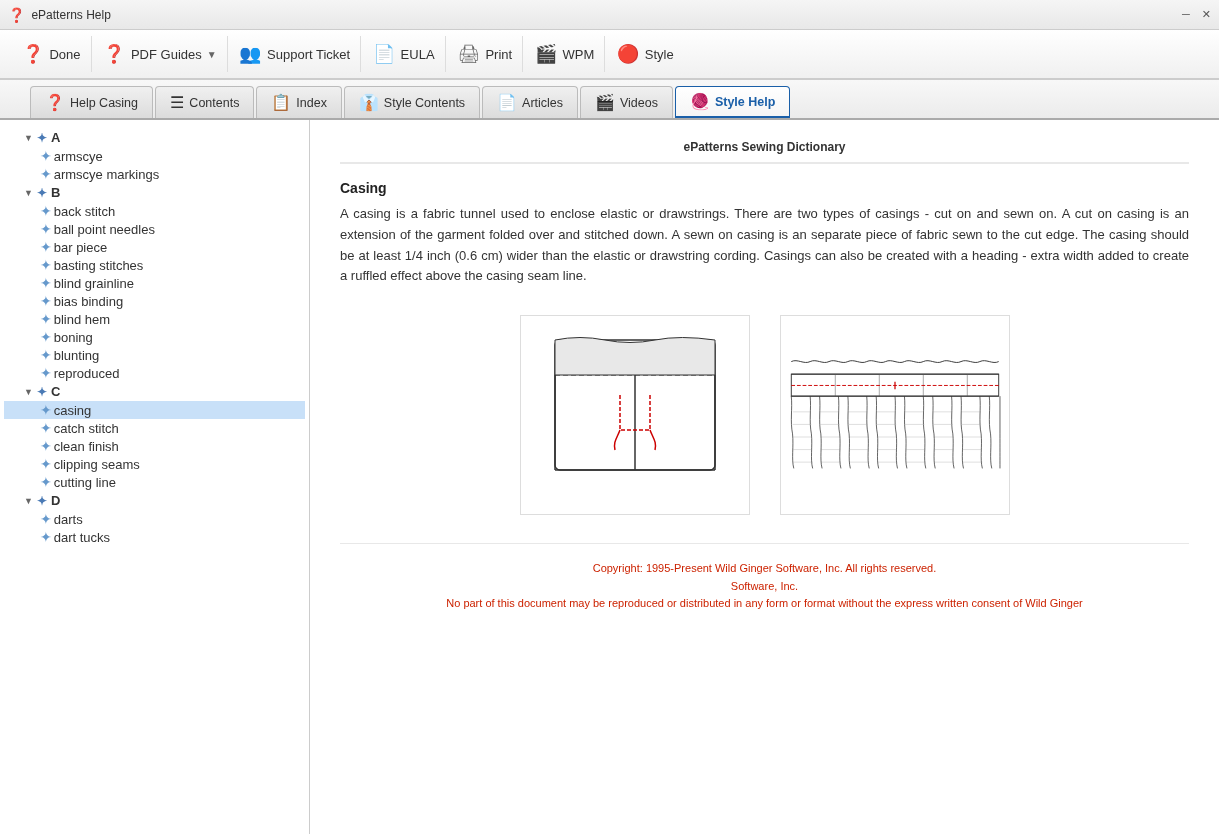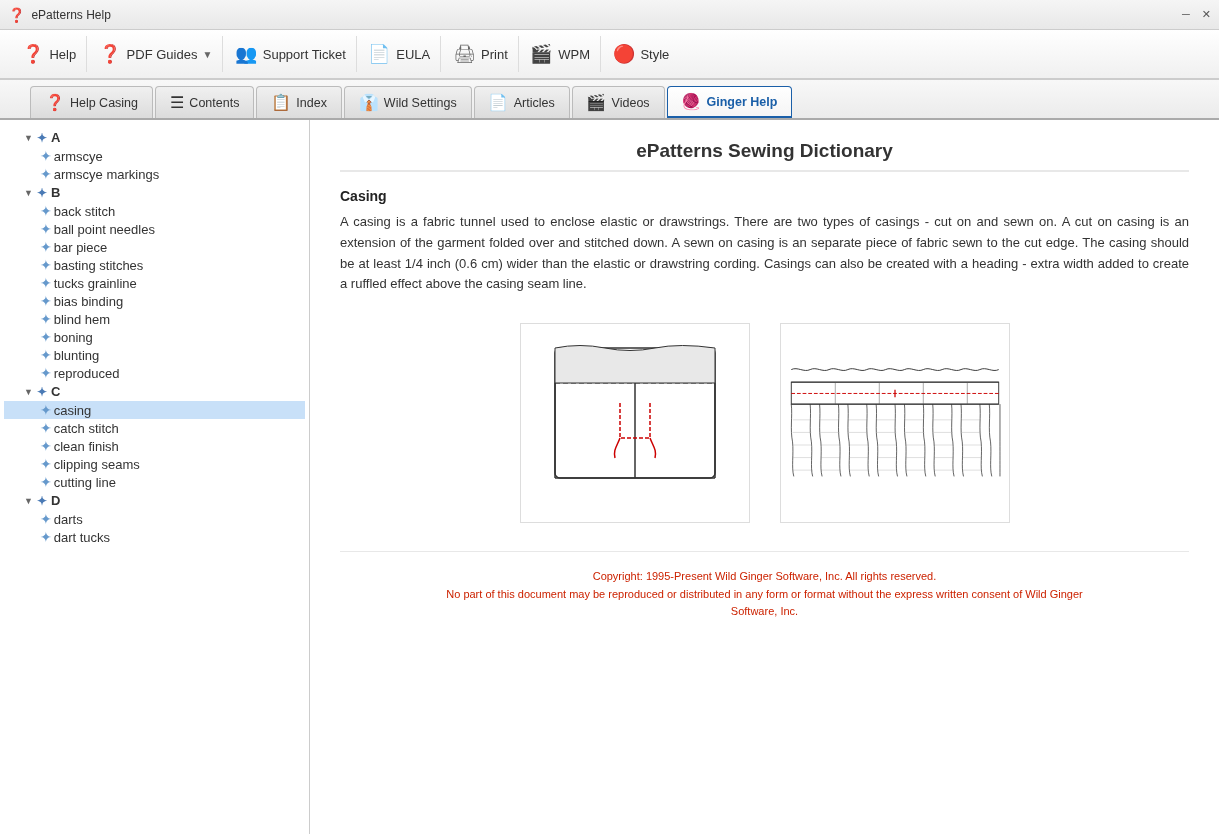--- a/index.html
+++ b/index.html
@@ -130,21 +130,21 @@
     .small-dot { color: #6699cc; font-size: 14px; }
 
     
     .content-area {
       flex: 1;
       overflow-y: auto;
       padding: 20px 30px;
       background: white;
     }
     .content-title {
-      font-size: 19px;
+      font-size: 12px;
       font-weight: bold;
       text-align: center;
       color: #333;
       margin-bottom: 12px;
       padding-bottom: 8px;
       border-bottom: 2px solid #e8e8e8;
     }
     .section-heading {
       font-size: 14px;
       font-weight: bold;
@@ -201,21 +201,21 @@
   </div>
   <div class="title-bar-right">
     <span>─</span>
     <span>✕</span>
   </div>
 </div>
 
 <div class="toolbar">
   <button class="toolbar-btn">
     <span class="toolbar-icon blue">❓</span>
-    <span>Help</span>
+    <span>Done</span>
   </button>
   <button class="toolbar-btn">
     <span class="toolbar-icon blue">❓</span>
     <span>PDF Guides</span>
     <span class="dropdown-arrow">▼</span>
   </button>
   <button class="toolbar-btn">
     <span class="toolbar-icon green">👥</span>
     <span>Support Ticket</span>
   </button>
@@ -245,33 +245,33 @@
   <div class="tab">
     <span class="tab-icon">☰</span>
     <span>Contents</span>
   </div>
   <div class="tab">
     <span class="tab-icon">📋</span>
     <span>Index</span>
   </div>
   <div class="tab">
     <span class="tab-icon">👔</span>
-    <span>Wild Settings</span>
+    <span>Style Contents</span>
   </div>
   <div class="tab">
     <span class="tab-icon">📄</span>
     <span>Articles</span>
   </div>
   <div class="tab">
     <span class="tab-icon">🎬</span>
     <span>Videos</span>
   </div>
   <div class="tab active">
     <span class="tab-icon">🧶</span>
-    <span>Ginger Help</span>
+    <span>Style Help</span>
   </div>
 </div>
 
 <div class="main-area">
 
   <div class="sidebar">
 
     <div class="tree-section-header indent1">
       <span class="collapse-icon">▼</span>
       <span class="node-icon">✦</span>
@@ -302,21 +302,21 @@
     <div class="tree-item indent2">
       <span class="small-dot">✦</span>
       <span>bar piece</span>
     </div>
     <div class="tree-item indent2">
       <span class="small-dot">✦</span>
       <span>basting stitches</span>
     </div>
     <div class="tree-item indent2">
       <span class="small-dot">✦</span>
-      <span>tucks grainline</span>
+      <span>blind grainline</span>
     </div>
     <div class="tree-item indent2">
       <span class="small-dot">✦</span>
       <span>bias binding</span>
     </div>
     <div class="tree-item indent2">
       <span class="small-dot">✦</span>
       <span>blind hem</span>
     </div>
     <div class="tree-item indent2">
@@ -483,18 +483,18 @@
           <line x1="282" y1="170" x2="314" y2="170" stroke="#999" stroke-width="0.5"></line>
 
           <path d="M 325 65 C 327 85 323 105 327 125 C 329 145 325 165 329 180" stroke="#333" stroke-width="1.2" fill="none"></path>
           <path d="M 342 65 C 342 85 342 105 342 125 C 342 145 342 165 342 180" stroke="#333" stroke-width="1.2" fill="none"></path>
         </svg>
       </div>
     </div>
 
     <div class="copyright">
       <div>Copyright: 1995-Present Wild Ginger Software, Inc. All rights reserved.</div>
+      <div>Software, Inc.</div>
       <div>No part of this document may be reproduced or distributed in any form or format without the express written consent of Wild Ginger</div>
-      <div>Software, Inc.</div>
     </div>
 
   </div>
 </div>
 
 </body></html>

